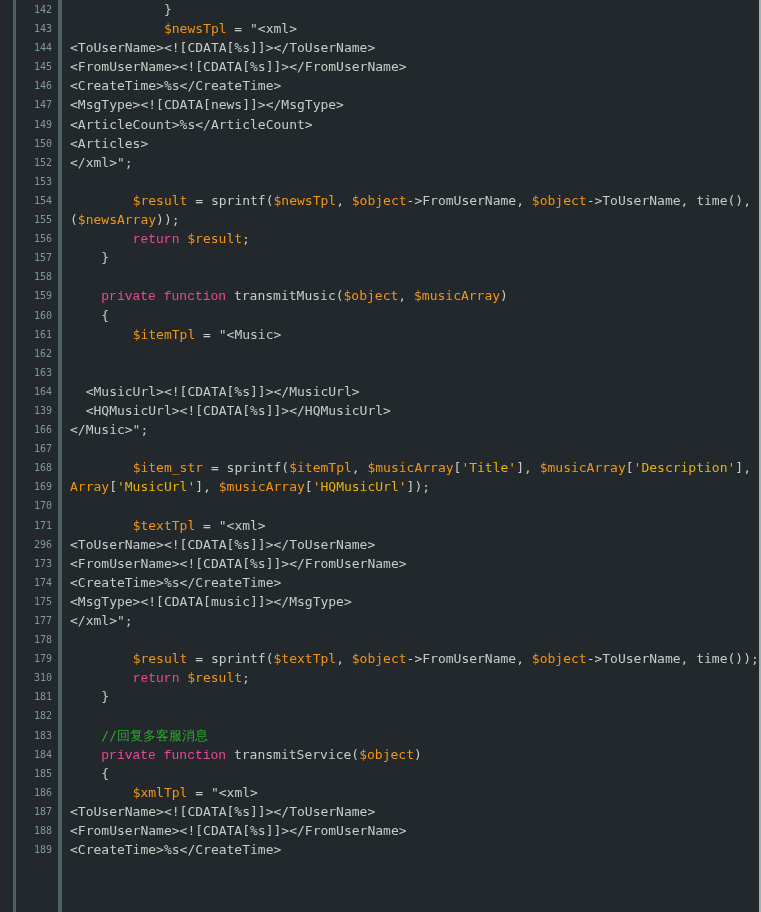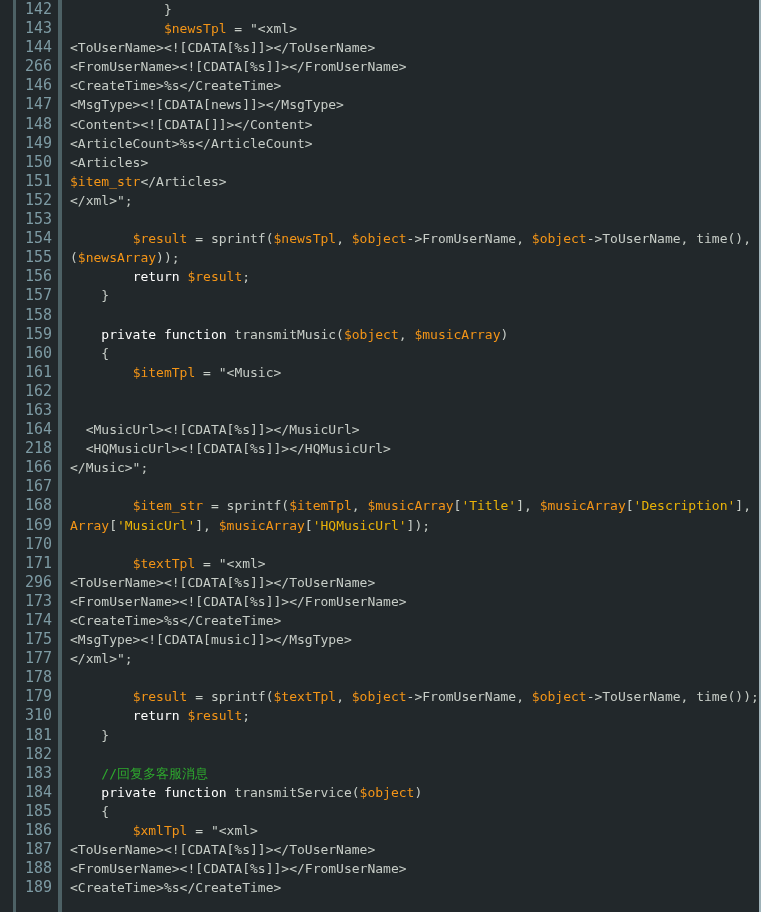--- a/index.html
+++ b/index.html
@@ -56,69 +56,67 @@
     line-height: 19.1px;
     white-space: pre;
     font-size: 13px;
   }
   .lineno {
     position: absolute;
     left: 0;
     width: 52px;
     text-align: right;
     color: #7d9aa3;
-    font-size: 15px;
+    font-size: 10px;
   }
   .code {
     position: absolute;
     left: 70px;
     color: #c7cdc7;
     font-size: 13px;
   }
 
   
   .t-plain   { color: #c7cdc7; }
   .t-var     { color: #f49517; }
-  .t-kw      { color: #ffffff; }
+  .t-kw      { color: #ec4899; font-family: Liberation Mono, monospace; }
   .t-fn      { color: #f49517; }
   .t-str     { color: #eab308; }
   .t-comment { color: #2eaa2e; }
 </style>
 </head>
 <body>
 
 <div id="editor">
   <div class="left-rail"></div>
   <div class="rail-line"></div>
   <div class="gutter-sep"></div>
   <div class="code-rows" id="code-rows">
       <div class="row"><span class="lineno">142</span><span class="code"><span class="t-plain">            }</span></span></div>
       <div class="row"><span class="lineno">143</span><span class="code"><span class="t-plain">            </span><span class="t-var">$newsTpl</span><span class="t-plain"> = "&lt;xml&gt;</span></span></div>
       <div class="row"><span class="lineno">144</span><span class="code"><span class="t-plain">&lt;ToUserName&gt;&lt;![CDATA[%s]]&gt;&lt;/ToUserName&gt;</span></span></div>
-      <div class="row"><span class="lineno">266</span><span class="code"><span class="t-plain">&lt;FromUserName&gt;&lt;![CDATA[%s]]&gt;&lt;/FromUserName&gt;</span></span></div>
+      <div class="row"><span class="lineno">145</span><span class="code"><span class="t-plain">&lt;FromUserName&gt;&lt;![CDATA[%s]]&gt;&lt;/FromUserName&gt;</span></span></div>
       <div class="row"><span class="lineno">146</span><span class="code"><span class="t-plain">&lt;CreateTime&gt;%s&lt;/CreateTime&gt;</span></span></div>
       <div class="row"><span class="lineno">147</span><span class="code"><span class="t-plain">&lt;MsgType&gt;&lt;![CDATA[news]]&gt;&lt;/MsgType&gt;</span></span></div>
-      <div class="row"><span class="lineno">148</span><span class="code"><span class="t-plain">&lt;Content&gt;&lt;![CDATA[]]&gt;&lt;/Content&gt;</span></span></div>
       <div class="row"><span class="lineno">149</span><span class="code"><span class="t-plain">&lt;ArticleCount&gt;%s&lt;/ArticleCount&gt;</span></span></div>
       <div class="row"><span class="lineno">150</span><span class="code"><span class="t-plain">&lt;Articles&gt;</span></span></div>
-      <div class="row"><span class="lineno">151</span><span class="code"><span class="t-var">$item_str</span><span class="t-plain">&lt;/Articles&gt;</span></span></div>
       <div class="row"><span class="lineno">152</span><span class="code"><span class="t-plain">&lt;/xml&gt;";</span></span></div>
       <div class="row"><span class="lineno">153</span><span class="code"><span class="t-plain"></span></span></div>
       <div class="row"><span class="lineno">154</span><span class="code"><span class="t-plain">        </span><span class="t-var">$result</span><span class="t-plain"> = sprintf(</span><span class="t-var">$newsTpl</span><span class="t-plain">, </span><span class="t-var">$object</span><span class="t-plain">-&gt;FromUserName, </span><span class="t-var">$object</span><span class="t-plain">-&gt;ToUserName, time(), </span><span class="t-fn">count</span></span></div>
       <div class="row"><span class="lineno">155</span><span class="code"><span class="t-plain">(</span><span class="t-var">$newsArray</span><span class="t-plain">));</span></span></div>
       <div class="row"><span class="lineno">156</span><span class="code"><span class="t-plain">        </span><span class="t-kw">return</span><span class="t-plain"> </span><span class="t-var">$result</span><span class="t-plain">;</span></span></div>
       <div class="row"><span class="lineno">157</span><span class="code"><span class="t-plain">    }</span></span></div>
       <div class="row"><span class="lineno">158</span><span class="code"><span class="t-plain"></span></span></div>
       <div class="row"><span class="lineno">159</span><span class="code"><span class="t-plain">    </span><span class="t-kw">private function</span><span class="t-plain"> transmitMusic(</span><span class="t-var">$object</span><span class="t-plain">, </span><span class="t-var">$musicArray</span><span class="t-plain">)</span></span></div>
       <div class="row"><span class="lineno">160</span><span class="code"><span class="t-plain">    {</span></span></div>
       <div class="row"><span class="lineno">161</span><span class="code"><span class="t-plain">        </span><span class="t-var">$itemTpl</span><span class="t-plain"> = "&lt;Music&gt;</span></span></div>
       <div class="row"><span class="lineno">162</span></div>
       <div class="row"><span class="lineno">163</span></div>
       <div class="row"><span class="lineno">164</span><span class="code"><span class="t-plain">  &lt;MusicUrl&gt;&lt;![CDATA[%s]]&gt;&lt;/MusicUrl&gt;</span></span></div>
-      <div class="row"><span class="lineno">218</span><span class="code"><span class="t-plain">  &lt;HQMusicUrl&gt;&lt;![CDATA[%s]]&gt;&lt;/HQMusicUrl&gt;</span></span></div>
+      <div class="row"><span class="lineno">139</span><span class="code"><span class="t-plain">  &lt;HQMusicUrl&gt;&lt;![CDATA[%s]]&gt;&lt;/HQMusicUrl&gt;</span></span></div>
       <div class="row"><span class="lineno">166</span><span class="code"><span class="t-plain">&lt;/Music&gt;";</span></span></div>
       <div class="row"><span class="lineno">167</span><span class="code"><span class="t-plain"></span></span></div>
       <div class="row"><span class="lineno">168</span><span class="code"><span class="t-plain">        </span><span class="t-var">$item_str</span><span class="t-plain"> = sprintf(</span><span class="t-var">$itemTpl</span><span class="t-plain">, </span><span class="t-var">$musicArray</span><span class="t-plain">[</span><span class="t-str">'Title'</span><span class="t-plain">], </span><span class="t-var">$musicArray</span><span class="t-plain">[</span><span class="t-str">'Description'</span><span class="t-plain">], </span><span class="t-var">$music</span></span></div>
       <div class="row"><span class="lineno">169</span><span class="code"><span class="t-var">Array</span><span class="t-plain">[</span><span class="t-str">'MusicUrl'</span><span class="t-plain">], </span><span class="t-var">$musicArray</span><span class="t-plain">[</span><span class="t-str">'HQMusicUrl'</span><span class="t-plain">]);</span></span></div>
       <div class="row"><span class="lineno">170</span><span class="code"><span class="t-plain"></span></span></div>
       <div class="row"><span class="lineno">171</span><span class="code"><span class="t-plain">        </span><span class="t-var">$textTpl</span><span class="t-plain"> = "&lt;xml&gt;</span></span></div>
       <div class="row"><span class="lineno">296</span><span class="code"><span class="t-plain">&lt;ToUserName&gt;&lt;![CDATA[%s]]&gt;&lt;/ToUserName&gt;</span></span></div>
       <div class="row"><span class="lineno">173</span><span class="code"><span class="t-plain">&lt;FromUserName&gt;&lt;![CDATA[%s]]&gt;&lt;/FromUserName&gt;</span></span></div>
       <div class="row"><span class="lineno">174</span><span class="code"><span class="t-plain">&lt;CreateTime&gt;%s&lt;/CreateTime&gt;</span></span></div>
       <div class="row"><span class="lineno">175</span><span class="code"><span class="t-plain">&lt;MsgType&gt;&lt;![CDATA[music]]&gt;&lt;/MsgType&gt;</span></span></div>

